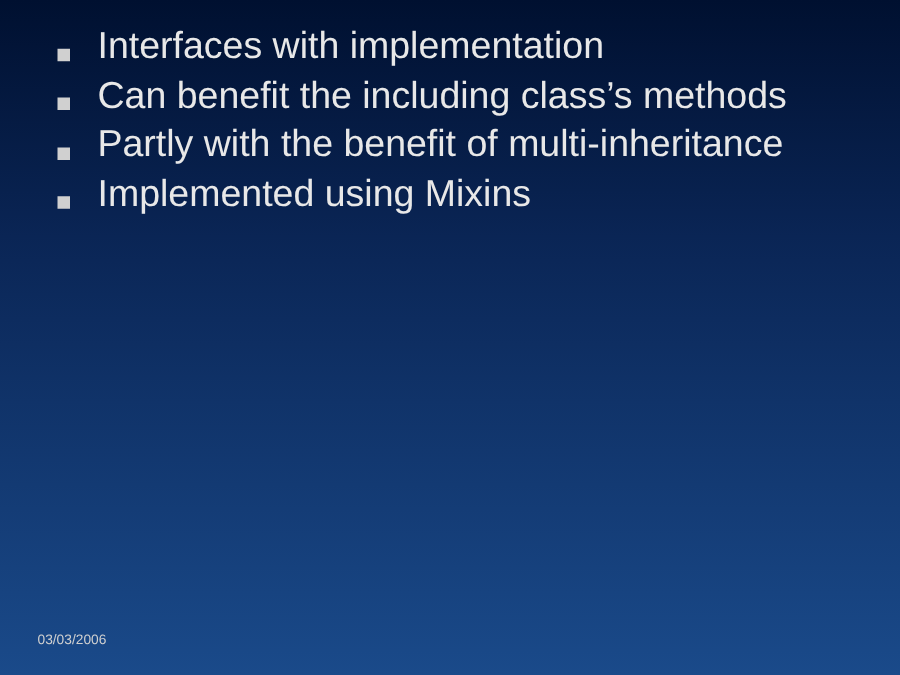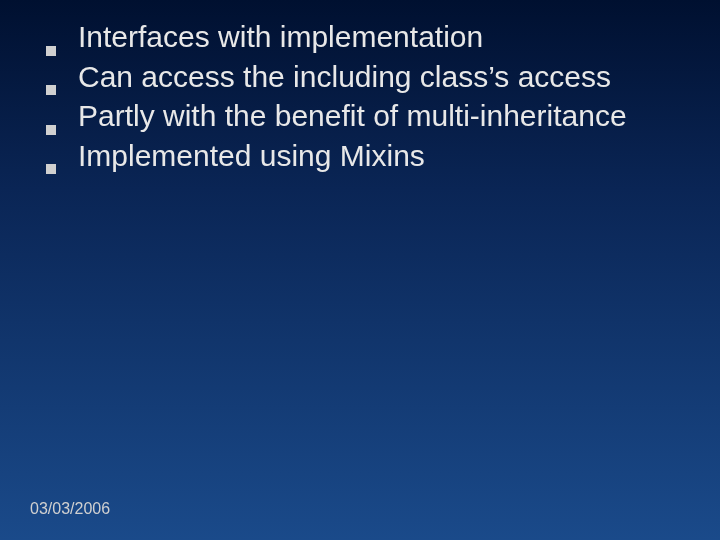--- a/index.html
+++ b/index.html
@@ -24,21 +24,21 @@
     border-bottom: 2px solid #c8c8c8;
     margin-bottom: 30px;
     letter-spacing: 0.5px;
   }
   .content {
     padding-left: 8px;
     padding-right: 20px;
   }
   .bullet-item {
     display: flex;
-    align-items: flex-end;
+    align-items: center;
     margin-bottom: 2px;
     font-size: 30px;
     line-height: 1.25;
     color: #e8e8e8;
   }
   .bullet-marker {
     width: 10px;
     height: 10px;
     background: #d0d0d0;
     flex-shrink: 0;
@@ -46,37 +46,37 @@
     margin-right: 22px;
     margin-left: 8px;
   }
   .bullet-text {
     flex: 1;
   }
   .footer-date {
     position: absolute;
     left: 30px;
     bottom: 22px;
-    font-size: 16px;
+    font-size: 11px;
     color: #d0d0d0;
   }
 </style>
 </head>
 <body>
 
 <div class="slide">
 
   <div class="content">
     <div class="bullet-item">
       <div class="bullet-marker"></div>
       <div class="bullet-text">Interfaces with implementation</div>
     </div>
     <div class="bullet-item">
       <div class="bullet-marker"></div>
-      <div class="bullet-text">Can access the including class’s access</div>
+      <div class="bullet-text">Can benefit the including class’s methods</div>
     </div>
     <div class="bullet-item">
       <div class="bullet-marker"></div>
       <div class="bullet-text">Partly with the benefit of multi-inheritance</div>
     </div>
     <div class="bullet-item">
       <div class="bullet-marker"></div>
       <div class="bullet-text">Implemented using Mixins</div>
     </div>
   </div>

